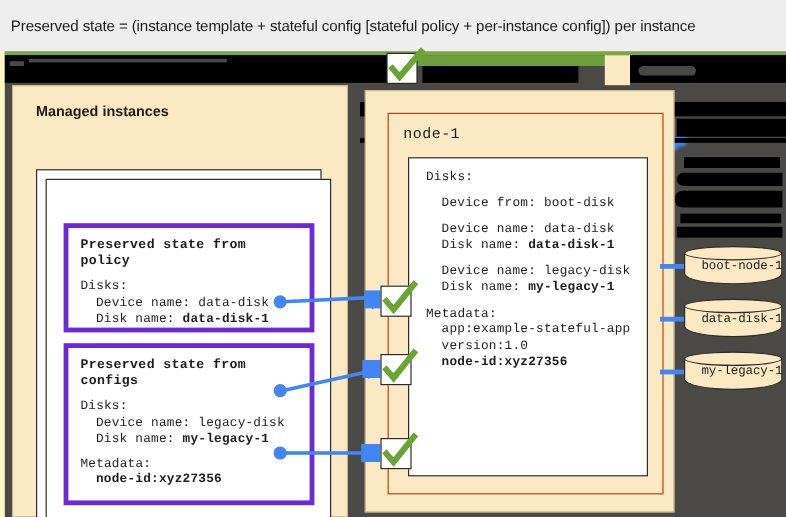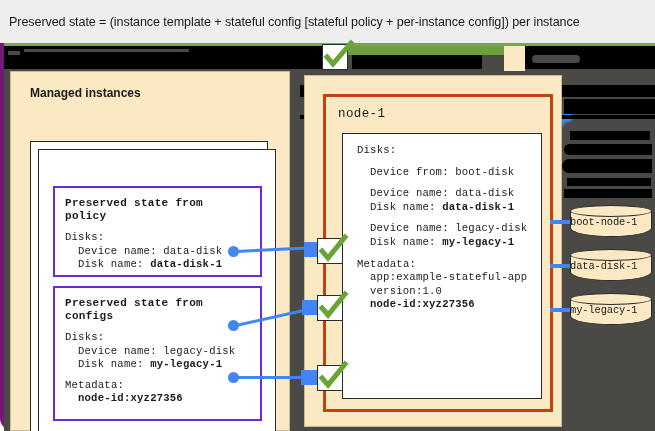--- a/index.html
+++ b/index.html
@@ -12,22 +12,21 @@
     height: 431px;
     position: relative;
     overflow: hidden;
     font-family: "Liberation Sans", sans-serif;
   }
 
   
   #page {
     position: absolute;
     inset: 0;
-    background: #701a75;
-    border-radius: 13px;
+    background: #fef9c3;
   }
 
   
   #caption {
     position: absolute;
     left: 0; top: 0;
     width: 655px; height: 43px;
     background: #eeeeee;
     display: flex;
     align-items: center;
@@ -210,21 +209,21 @@
     left: 13px; top: 12px;
     font-family: "Liberation Mono", monospace;
     font-size: 12.5px;
     color: #1b1b1b;
     letter-spacing: 0.4px;
   }
 
   .sub-box {
     position: absolute;
     background: #ffffff;
-    border: 2px solid #6d28d9;
+    border: 4px solid #6d28d9;
     box-sizing: border-box;
     font-family: "Liberation Mono", monospace;
     font-size: 10.6px;
     color: #1b1b1b;
     line-height: 13.2px;
     letter-spacing: 0.2px;
   }
   .sub-box .title {
     font-weight: bold;
     font-size: 11px;
@@ -240,21 +239,21 @@
     width: 258px; height: 352px;
     background: #fbe9c4;
     border: 1px solid #cbbb92;
     box-sizing: border-box;
   }
   .right-inner-card {
     position: absolute;
     left: 18px; top: 18px;
     width: 230px; height: 318px;
     background: #fbe9c4;
-    border: 3px solid #c2410c;
+    border: 1px solid #c2410c;
     box-sizing: border-box;
   }
   .node-title {
     position: absolute;
     left: 12px; top: 10px;
     font-family: "Liberation Mono", monospace;
     font-size: 12.5px;
     color: #1b1b1b;
     letter-spacing: 0.4px;
   }
@@ -331,21 +330,21 @@
     width: 82px; height: 12px;
     background: #fbe9c4;
     border: 1px solid #2b2b2b;
     border-radius: 50%;
     box-sizing: border-box;
   }
   .disk .lbl {
     position: absolute;
     left: 0; top: 11px;
     width: 82px;
-    text-align: left;
+    text-align: right;
     font-family: "Liberation Mono", monospace;
     font-size: 10.4px;
     color: #1b1b1b;
     letter-spacing: -0.1px;
   }
   .disk-line {
     position: absolute;
     width: 22px; height: 4px;
     background: #4285f4;
   }

